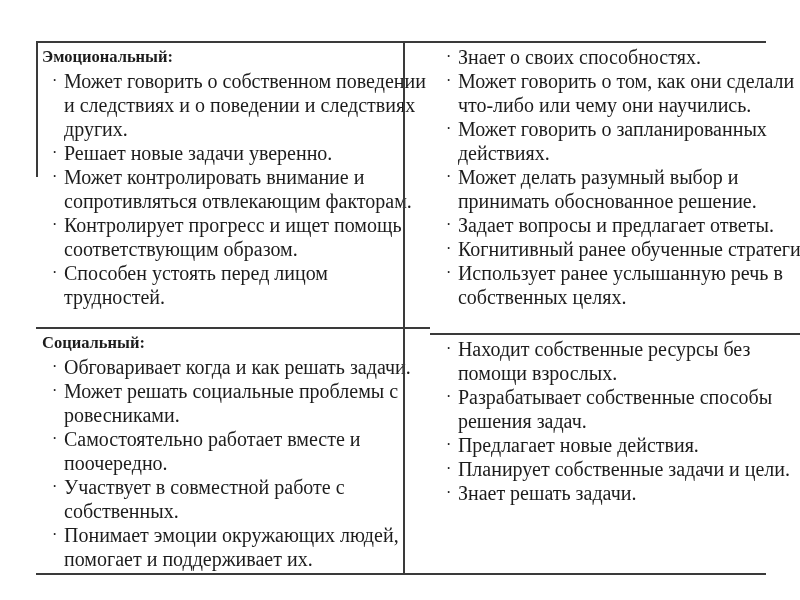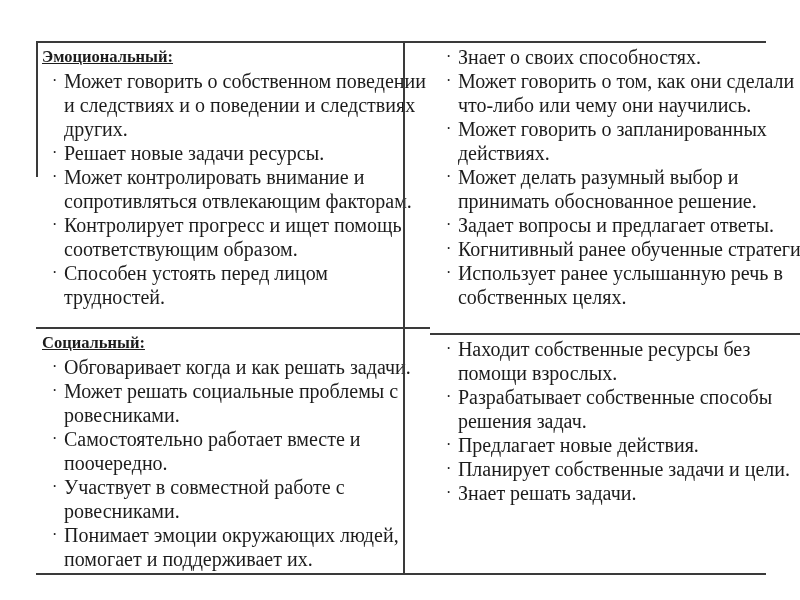--- a/index.html
+++ b/index.html
@@ -56,21 +56,20 @@
   }
   .col-left  .cell-top { height: 286px; border-bottom: 2px solid #3a3a3a; }
   .col-right .cell-top { height: 292px; border-bottom: 2px solid #3a3a3a; }
   .cell-bottom { flex: 1 1 auto; }
   .cell h3 {
     margin: 0;
     font-size: 16.5px;
     line-height: 24px;
     font-weight: bold;
     white-space: pre;
-    text-decoration: underline;
   }
   .cell ul {
     list-style: none;
     margin: 0;
     padding: 0;
   }
   .cell li {
     display: flex;
     align-items: flex-start;
   }
@@ -98,21 +97,21 @@
       <h3>Эмоциональный:</h3>
       <ul>
           <li>
             <span class="bullet">·</span>
             <span class="txt">Может говорить о собственном поведении
 и следствиях и о поведении и следствиях
 других.</span>
           </li>
           <li>
             <span class="bullet">·</span>
-            <span class="txt">Решает новые задачи ресурсы.</span>
+            <span class="txt">Решает новые задачи уверенно.</span>
           </li>
           <li>
             <span class="bullet">·</span>
             <span class="txt">Может контролировать внимание и
 сопротивляться отвлекающим факторам.</span>
           </li>
           <li>
             <span class="bullet">·</span>
             <span class="txt">Контролирует прогресс и ищет помощь
 соответствующим образом.</span>
@@ -137,21 +136,21 @@
 ровесниками.</span>
           </li>
           <li>
             <span class="bullet">·</span>
             <span class="txt">Самостоятельно работает вместе и
 поочередно.</span>
           </li>
           <li>
             <span class="bullet">·</span>
             <span class="txt">Участвует в совместной работе с
-ровесниками.</span>
+собственных.</span>
           </li>
           <li>
             <span class="bullet">·</span>
             <span class="txt">Понимает эмоции окружающих людей,
 помогает и поддерживает их.</span>
           </li>
         </ul>
     </section>
   </div>
 

